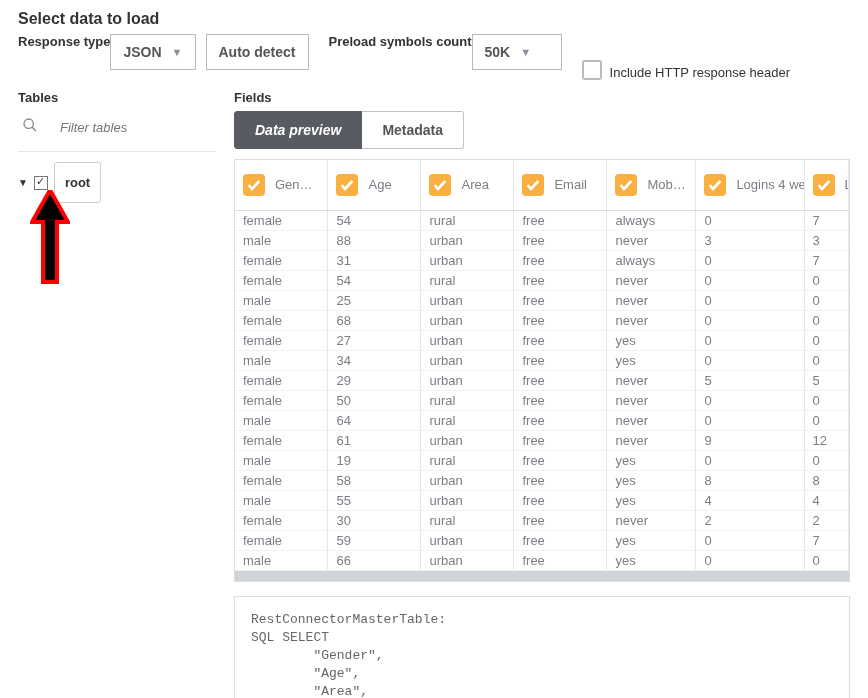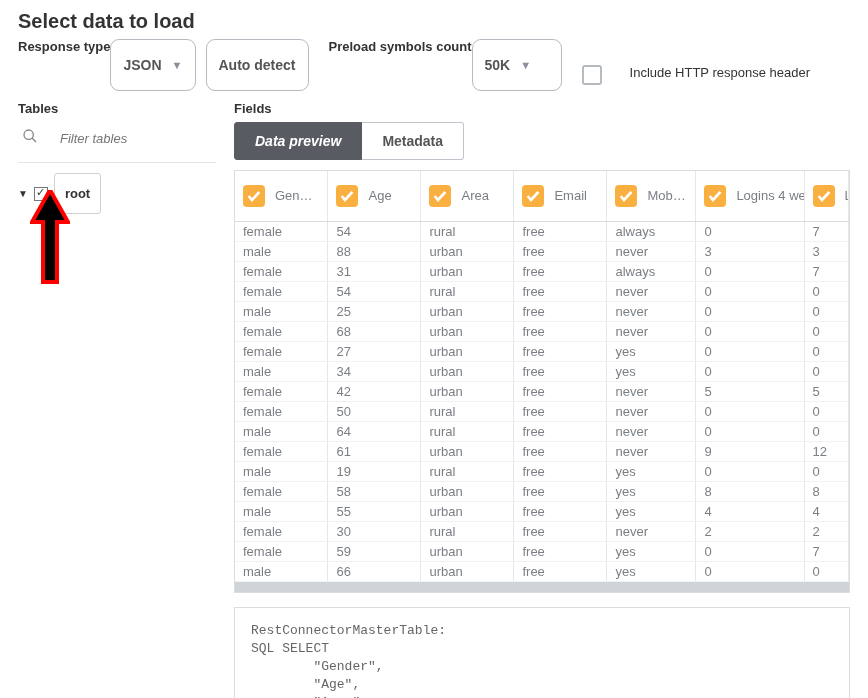--- a/index.html
+++ b/index.html
@@ -9,34 +9,34 @@
     font-size: 13px;
     color: #333;
     background: #fff;
     width: 868px;
     height: 698px;
     overflow: hidden;
     position: relative;
   }
   .container { padding: 10px 18px 0 18px; }
   h2 {
-    font-size: 20px;
+    font-size: 16px;
     font-weight: 700;
     margin: 0 0 6px 0;
     color: #333;
   }
   .row { display: flex; align-items: flex-start; gap: 20px; }
   .col { display: flex; flex-direction: row; }
   .section-label { font-weight: 700; font-size: 13px; margin-bottom: 6px; color:#333; }
   .btn,
   .select-box {
     border: 1px solid #b5bbc1;
     background: #fff;
-    border-radius: 9px;
-    height: 52px;
+    border-radius: 0;
+    height: 36px;
     line-height: 32px;
     padding: 0 12px;
     font-size: 14px;
     font-weight: 700;
     color: #555;
     display: inline-flex;
     align-items: center;
     gap: 10px;
     cursor: pointer;
   }
@@ -46,21 +46,21 @@
   }
   .btn-group { display: flex; gap: 10px; }
   .checkbox-empty {
     width: 20px;
     height: 20px;
     border: 2px solid #b5bbc1;
     border-radius: 3px;
     background: #fff;
     cursor: pointer;
   }
-  .http-row { display:flex; align-items:flex-start; gap:28px; margin-top:26px; }
+  .http-row { display:flex; align-items:flex-end; gap:8px; margin-top:26px; }
 
   .lower { display:flex; gap:18px; margin-top:10px; }
   .tables-panel { width: 198px; flex-shrink:0; }
   .fields-panel { flex:1; min-width:0; }
 
   .search-row {
     display:flex; align-items:center; gap:20px; padding:6px 4px;
   }
   .search-icon { color:#999; font-size:16px; }
   .search-input {
@@ -368,21 +368,21 @@
                 <td>male</td>
                 <td>34</td>
                 <td>urban</td>
                 <td>free</td>
                 <td>yes</td>
                 <td>0</td>
                 <td>0</td>
               </tr>
               <tr>
                 <td>female</td>
-                <td>42</td>
+                <td>29</td>
                 <td>urban</td>
                 <td>free</td>
                 <td>never</td>
                 <td>5</td>
                 <td>5</td>
               </tr>
               <tr>
                 <td>female</td>
                 <td>50</td>
                 <td>rural</td>

